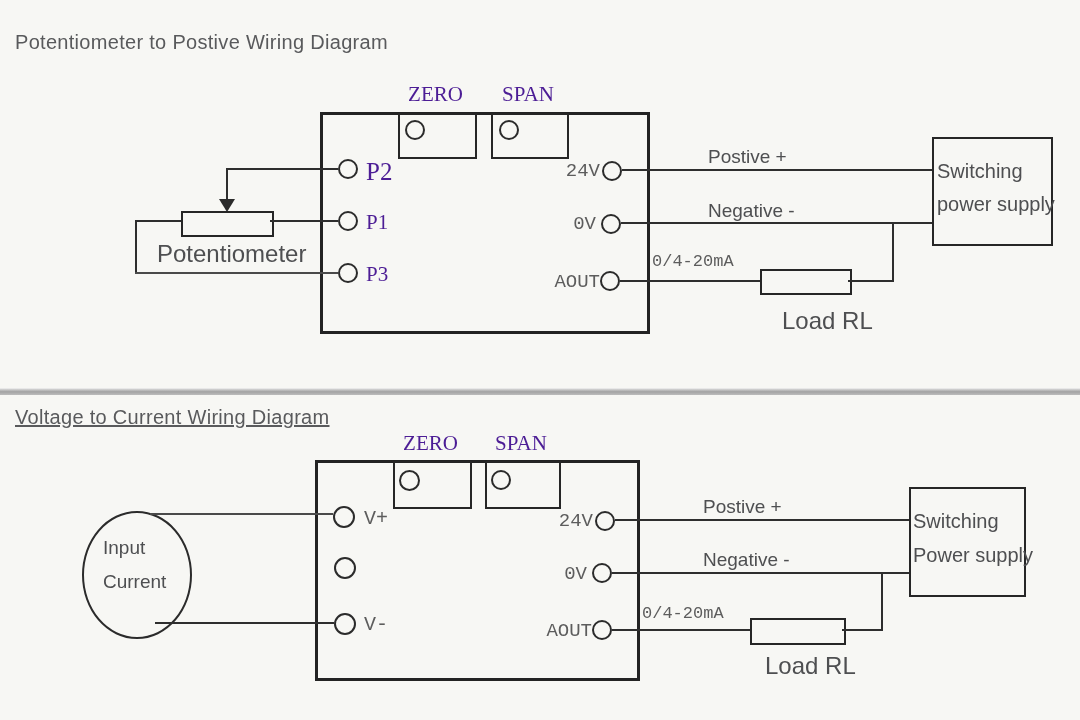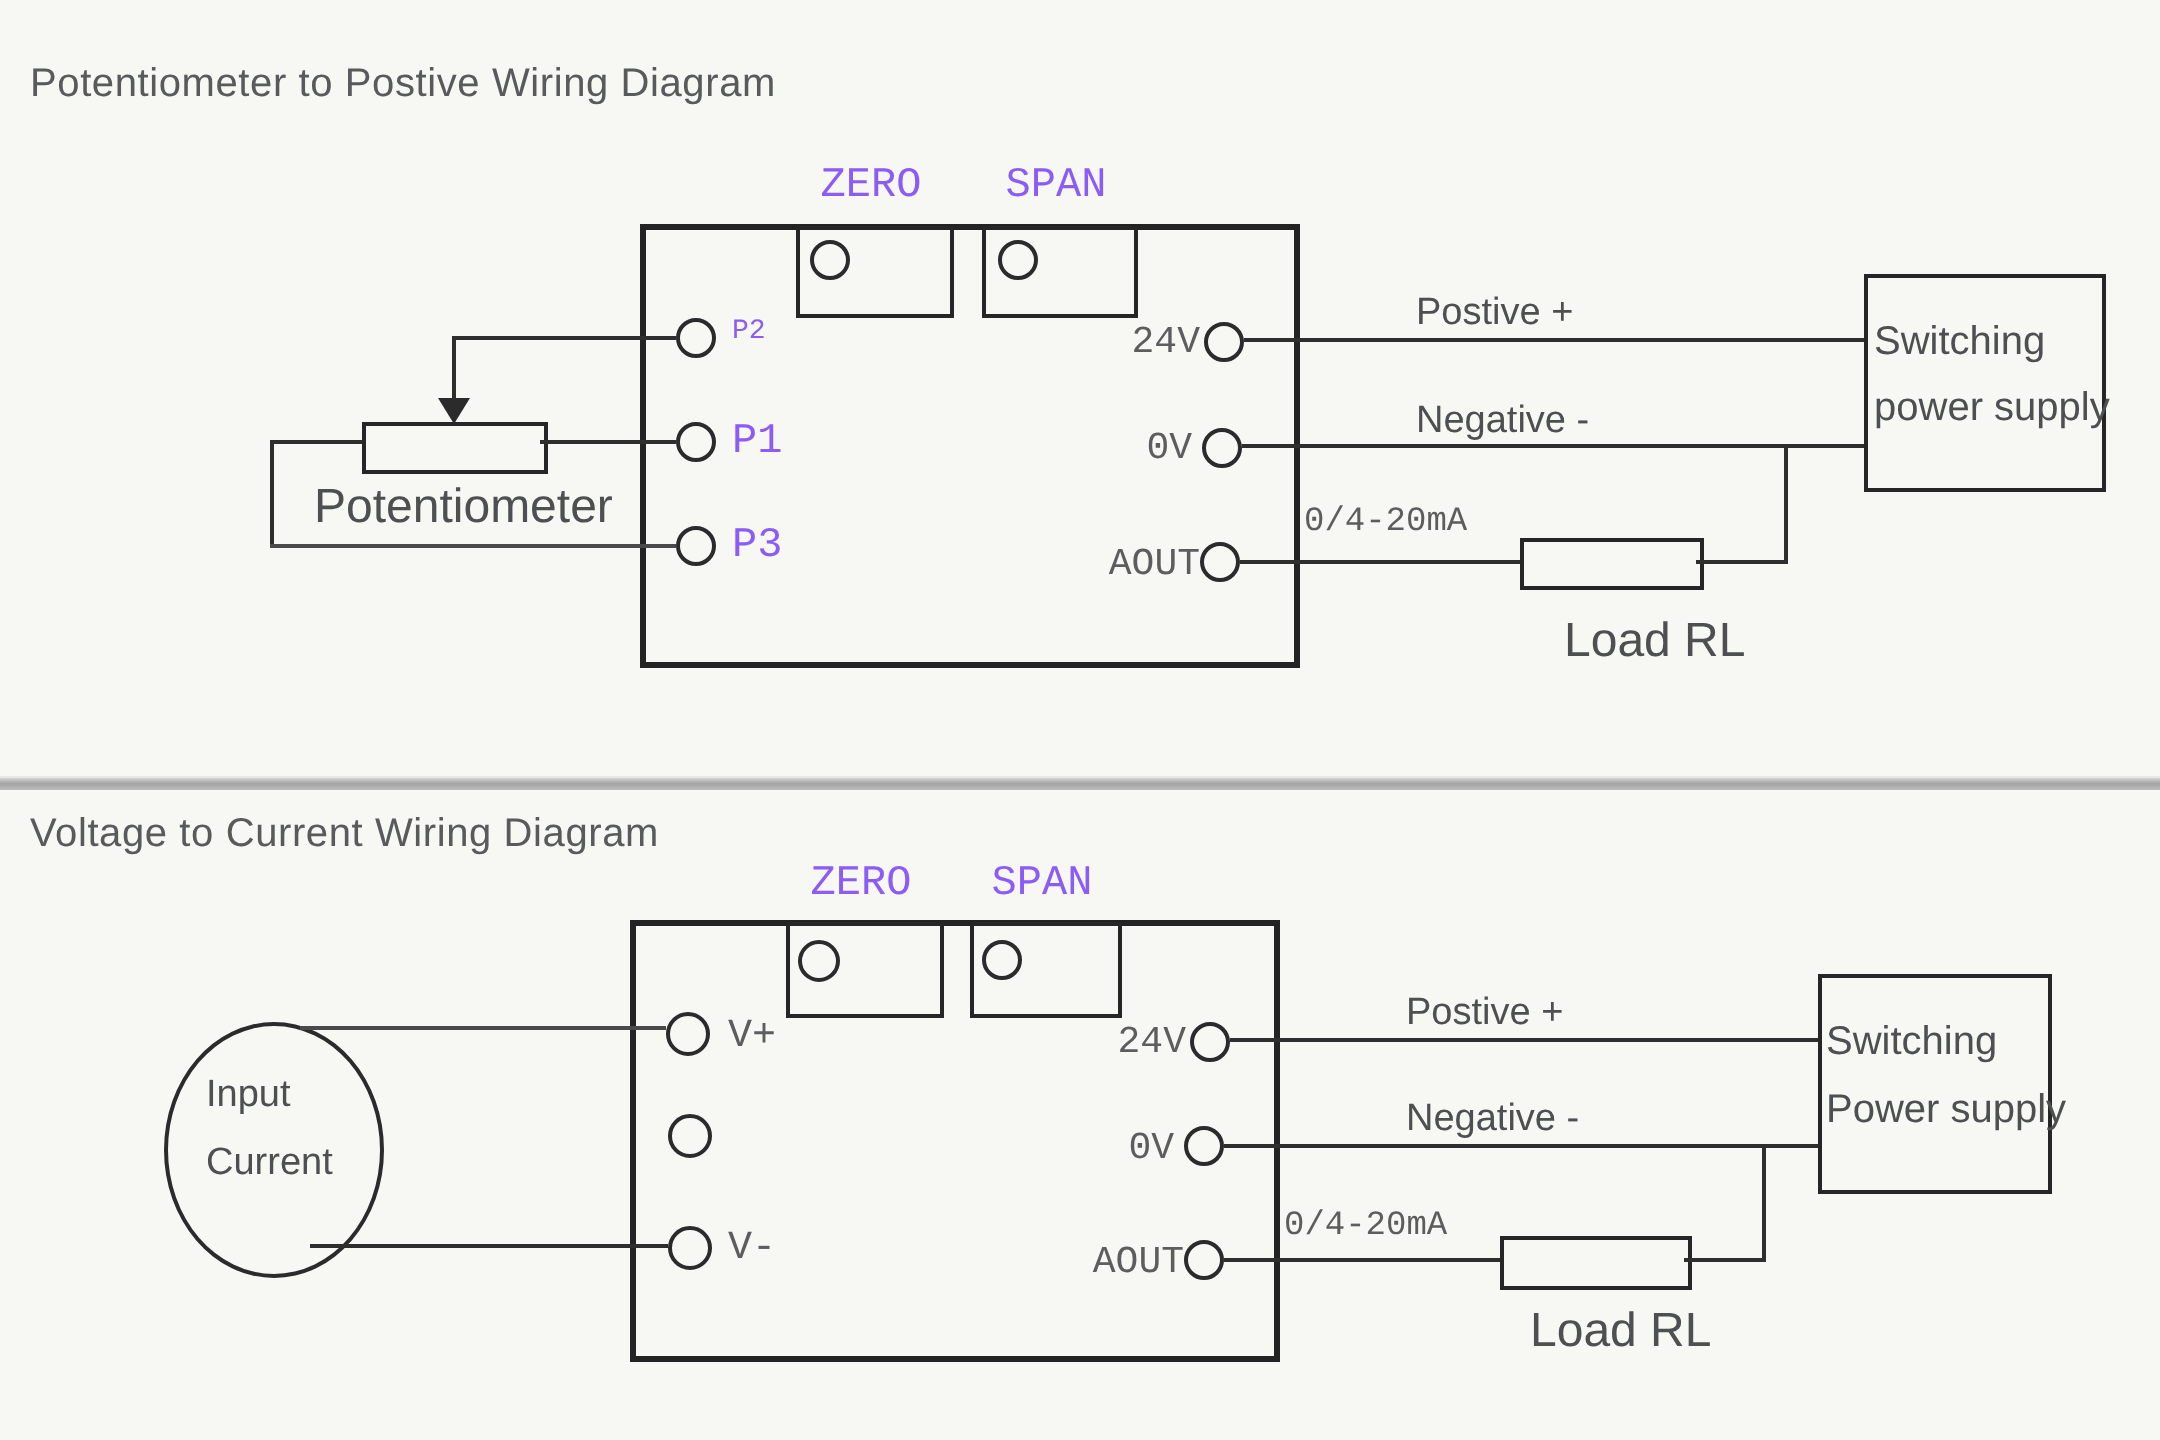--- a/index.html
+++ b/index.html
@@ -11,21 +11,21 @@
   .abs{position:absolute;}
   .section-title{
     font-size:20px;color:#595a5c;letter-spacing:0.3px;white-space:nowrap;
   }
   .mainbox{border:3px solid #232323;background:transparent;}
   .subbox{border:2px solid #262626;background:transparent;}
   .term{border:2px solid #2b2b2b;border-radius:50%;background:transparent;box-sizing:border-box;}
   .wire-h{height:2px;background:#2e2e2e;}
   .wire-v{width:2px;background:#2e2e2e;}
   .wire-thin{height:1.5px;background:#4a4a4a;}
-  .mono{font-family:Liberation Mono, monospace;color:#8b5cf6;white-space:nowrap;}
+  .mono{font-family:Liberation Serif, serif;color:#4c1d95;white-space:nowrap;}
   .mono-faded{font-family:"Liberation Mono","DejaVu Sans Mono",monospace;color:#5d5d5d;white-space:nowrap;}
   .sans-label{font-size:24px;color:#4e4f51;white-space:nowrap;}
   .arrow-down{
     width:0;height:0;border-left:8px solid transparent;border-right:8px solid transparent;
     border-top:13px solid #2b2b2b;
   }
   .divider{
     width:1080px;height:6px;
     background:linear-gradient(#d6d6d6,#a3a3a3 45%,#bcbcbc);
     border-top:1px solid #e8e8e8;
@@ -41,21 +41,21 @@
 <div class="abs mono" style="left:491px;top:82px;width:74px;text-align:center;font-size:21px;">SPAN</div>
 
 <div class="abs mainbox" style="left:320px;top:112px;width:324px;height:216px;"></div>
 
 <div class="abs subbox" style="left:398px;top:113px;width:75px;height:42px;"></div>
 <div class="abs term" style="left:405px;top:120px;width:20px;height:20px;"></div>
 <div class="abs subbox" style="left:491px;top:113px;width:74px;height:42px;"></div>
 <div class="abs term" style="left:499px;top:120px;width:20px;height:20px;"></div>
 
 <div class="abs term" style="left:338px;top:159px;width:20px;height:20px;"></div>
-<div class="abs mono" style="left:366px;top:158px;font-size:14px;">P2</div>
+<div class="abs mono" style="left:366px;top:158px;font-size:25px;">P2</div>
 <div class="abs term" style="left:338px;top:211px;width:20px;height:20px;"></div>
 <div class="abs mono" style="left:366px;top:210px;font-size:21px;">P1</div>
 <div class="abs term" style="left:338px;top:263px;width:20px;height:20px;"></div>
 <div class="abs mono" style="left:366px;top:262px;font-size:21px;">P3</div>
 
 <div class="abs mono-faded" style="left:558px;top:160px;width:42px;text-align:right;font-size:19px;">24V</div>
 <div class="abs term" style="left:602px;top:161px;width:20px;height:20px;"></div>
 <div class="abs mono-faded" style="left:558px;top:213px;width:38px;text-align:right;font-size:19px;">0V</div>
 <div class="abs term" style="left:601px;top:214px;width:20px;height:20px;"></div>
 <div class="abs mono-faded" style="left:552px;top:271px;width:48px;text-align:right;font-size:19px;">AOUT</div>
@@ -81,21 +81,21 @@
 <div class="abs wire-h" style="left:848px;top:280px;width:46px;"></div>
 <div class="abs wire-v" style="left:892px;top:223px;height:58px;"></div>
 <div class="abs sans-label" style="left:782px;top:307px;">Load RL</div>
 
 <div class="abs subbox" style="left:932px;top:137px;width:117px;height:105px;"></div>
 <div class="abs supply-text" style="left:937px;top:155px;">Switching</div>
 <div class="abs supply-text" style="left:937px;top:188px;">power supply</div>
 
 <div class="abs divider" style="left:0;top:388px;"></div>
 
-<div class="abs section-title" style="left:15px;top:406px;">Voltage to Current Wiring Diagram</div>
+<div class="abs section-title" style="left:15px;top:406px;text-decoration:underline;">Voltage to Current Wiring Diagram</div>
 
 <div class="abs mono" style="left:393px;top:431px;width:75px;text-align:center;font-size:21px;">ZERO</div>
 <div class="abs mono" style="left:485px;top:431px;width:72px;text-align:center;font-size:21px;">SPAN</div>
 
 <div class="abs mainbox" style="left:315px;top:460px;width:319px;height:215px;"></div>
 <div class="abs subbox" style="left:393px;top:461px;width:75px;height:44px;"></div>
 <div class="abs term" style="left:399px;top:470px;width:21px;height:21px;"></div>
 <div class="abs subbox" style="left:485px;top:461px;width:72px;height:44px;"></div>
 <div class="abs term" style="left:491px;top:470px;width:20px;height:20px;"></div>
 

